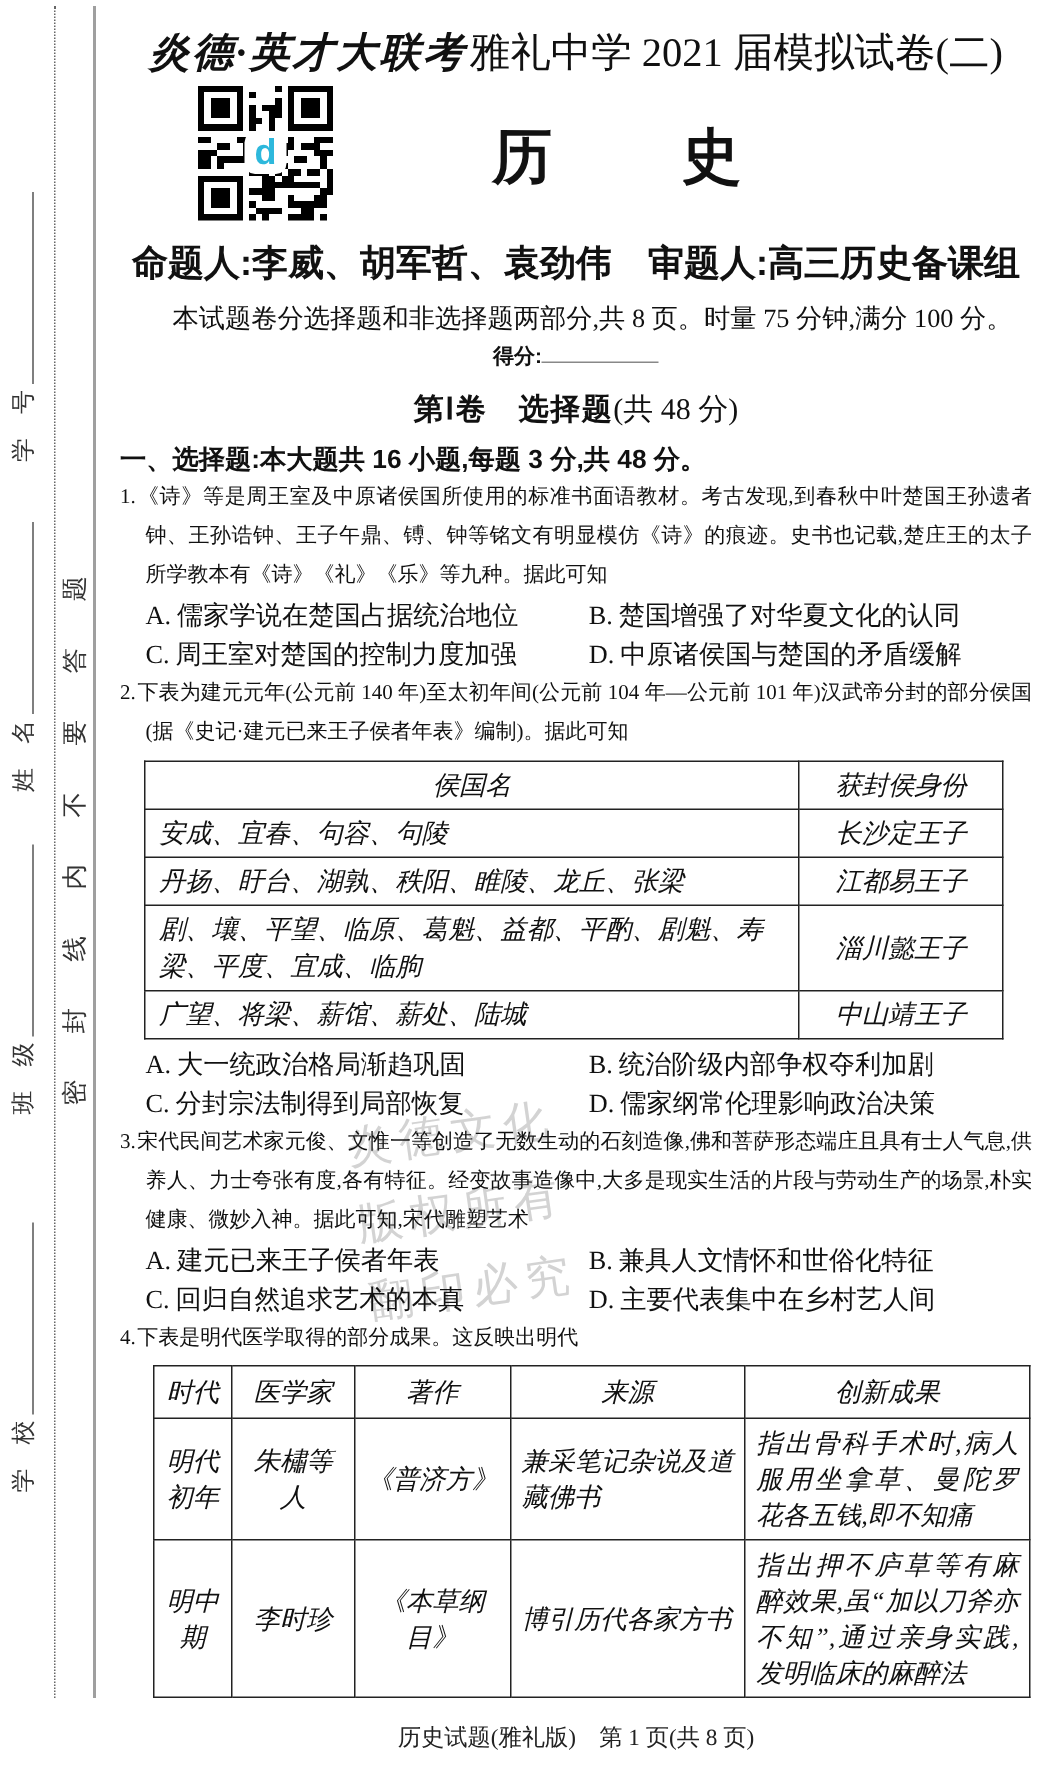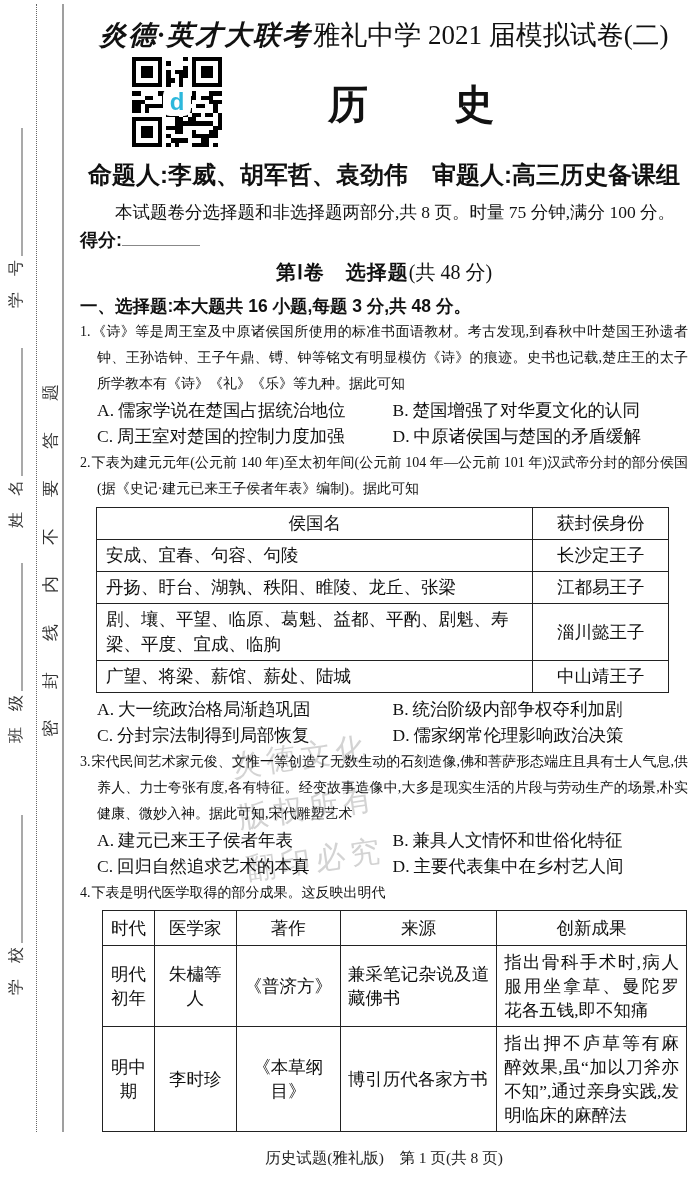--- a/index.html
+++ b/index.html
@@ -37,40 +37,40 @@
            box-shadow:0 0 0 1px #fff;}
   .qr-logo span{color:#2db8dc;font-family:"Liberation Sans",sans-serif;font-weight:700;
                 font-size:24px;line-height:24px;}
   .subject{padding-top:22px;padding-left:56px;text-align:center;font-size:40px;
            font-weight:700;letter-spacing:2px;}
 
   .authors{margin-top:8px;text-align:center;font-weight:700;font-size:24px;
            font-family:"Liberation Sans",sans-serif;}
 
   .intro{margin:8px 0 0;font-size:17.5px;line-height:26px;text-indent:2em;text-align:justify;}
-  .score-row{margin-top:2px;text-align:left;font-size:18px;height:26px;}
+  .score-row{margin-top:2px;text-align:center;font-size:14px;height:26px;}
   .score-label{font-weight:700;font-family:"Liberation Sans",sans-serif;}
   .score-line{display:inline-block;width:78px;border-bottom:1.6px solid #888;height:1em;}
 
   .part-title{margin:6px 0 0;text-align:center;font-size:20px;font-weight:400;}
   .pt-bold{font-weight:700;font-family:"Liberation Sans",sans-serif;letter-spacing:1px;}
   .section-head{margin-top:8px;font-weight:700;font-size:17.5px;
                 font-family:"Liberation Sans",sans-serif;}
 
   .question{margin-top:1px;}
   .q-text{font-size:14px;line-height:26px;text-align:justify;padding-left:17px;text-indent:-17px;}
   .q-num{margin-right:1px;}
   .options{display:grid;grid-template-columns:1fr 1fr;padding-left:17px;font-size:17.5px;
            line-height:26px;}
   .opt-label{margin-right:4px;}
 
   table{border-collapse:collapse;font-size:17.5px;}
   .t1{margin:5px 0 3px 16px;width:573px;}
   .t2{margin:4px 0 0 22px;width:585px;}
-  th,td{border:1px solid #222;font-weight:400;padding:3px 6px;line-height:25px;}
+  th,td{border:1px solid #222;font-weight:400;padding:3px 6px;line-height:25px;font-style:italic;}
   table{border:1.8px solid #222;}
   .t1 th{text-align:center;height:24px;}
   .t1 td.c1{text-align:left;padding-left:9px;}
   .t1 td.c2{text-align:center;}
   .t2 th{text-align:center;height:28px;}
   .t2 td{text-align:center;vertical-align:middle;line-height:24px;}
   .t2 td.left{text-align:justify;padding:4px 7px;}
 
   .footer{position:absolute;left:80px;top:1148px;width:608px;text-align:center;
           font-size:15.5px;color:#222;z-index:1;}

